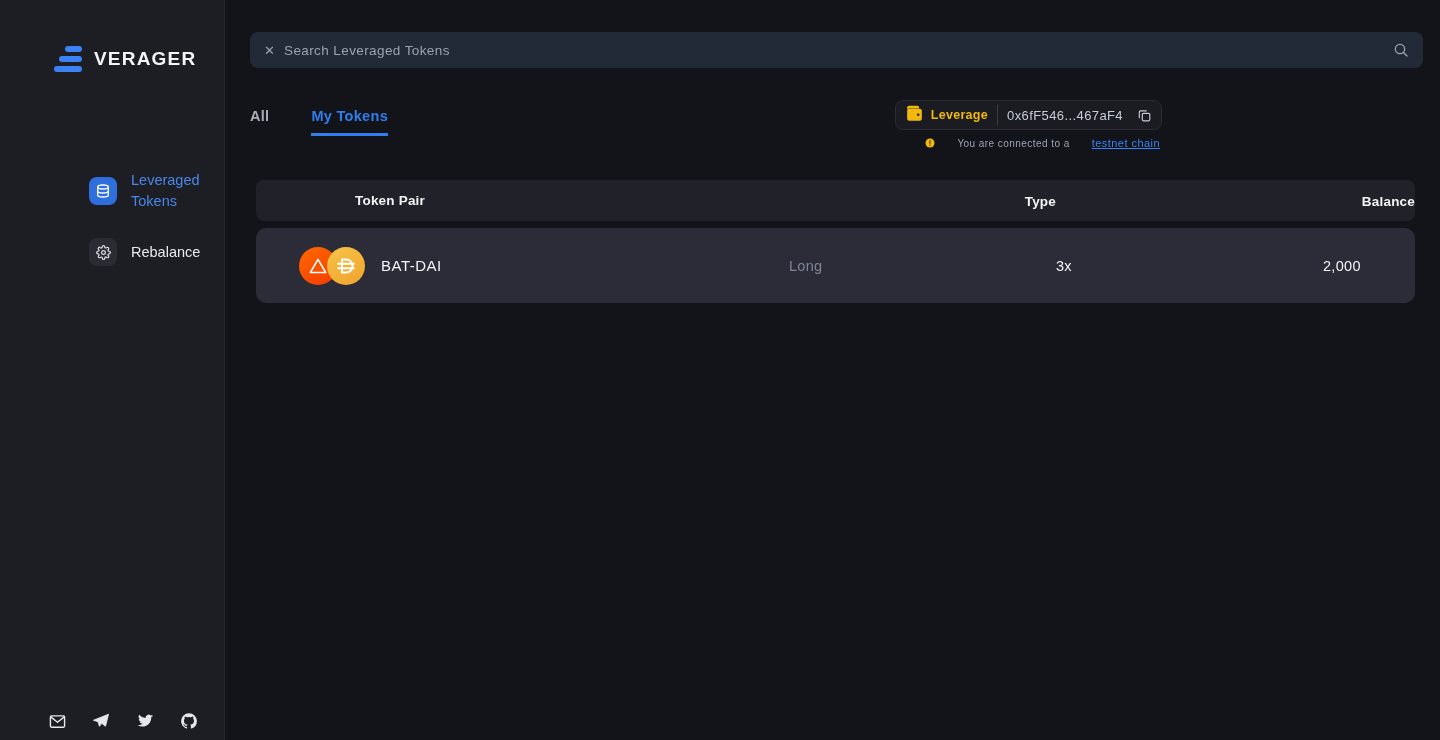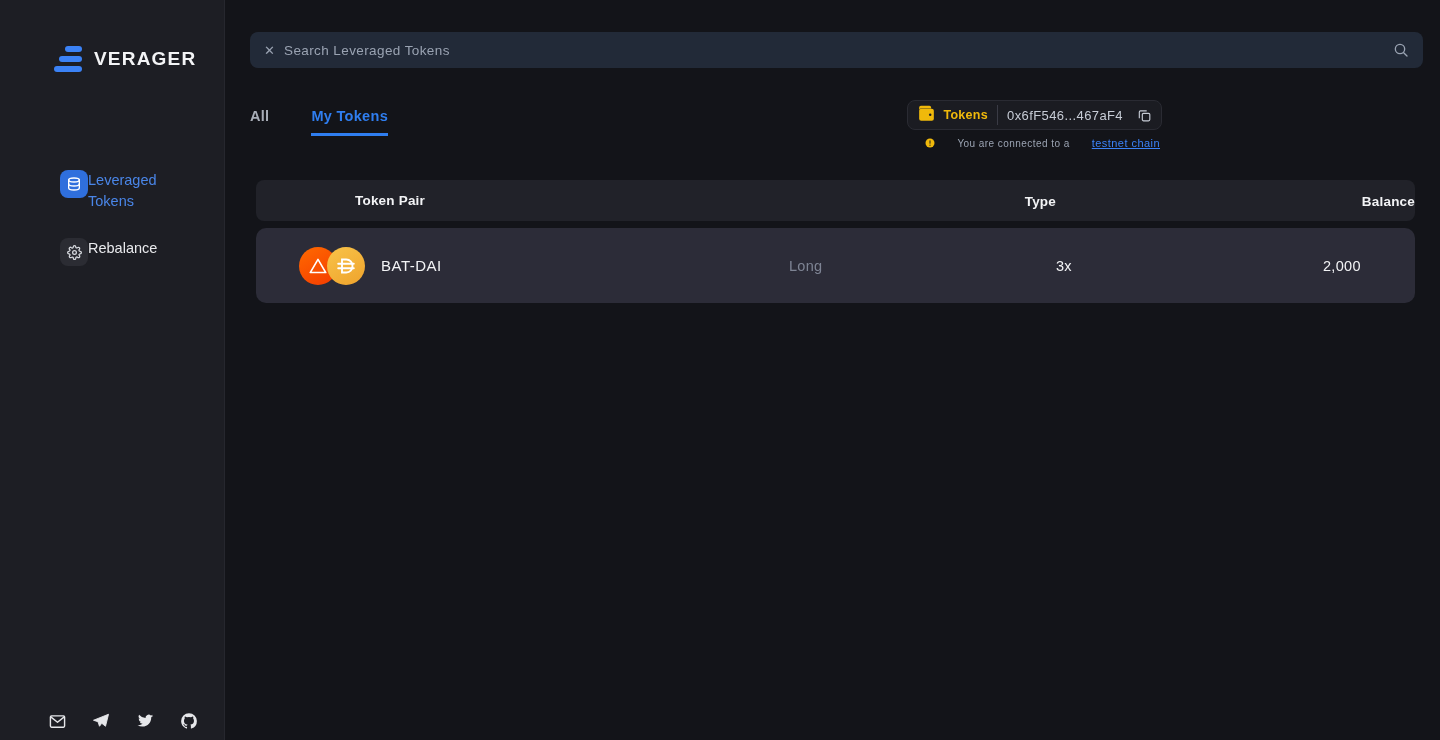--- a/index.html
+++ b/index.html
@@ -29,22 +29,22 @@
   .logo-bars i { display: block; height: 6px; border-radius: 3px; background: #3b82f6; }
   .logo-bars i:nth-child(1) { width: 17px; }
   .logo-bars i:nth-child(2) { width: 23px; }
   .logo-bars i:nth-child(3) { width: 28px; }
   .brand-name {
     color: #f3f4f6; font-size: 19px; font-weight: 700; letter-spacing: 1.2px;
   }
 
   .nav { margin-top: 94px; display: flex; flex-direction: column; gap: 26px; }
   .nav-item {
-    display: flex; align-items: flex-start; 
-    padding-left: 60px; cursor: pointer;
+    display: flex; align-items: center; gap: 14px;
+    padding-left: 89px; cursor: pointer;
   }
   .nav-icon {
     width: 28px; height: 28px; border-radius: 8px;
     display: flex; align-items: center; justify-content: center;
     flex: 0 0 28px;
   }
   .nav-icon.active { background: #2f6fdd; }
   .nav-icon.idle { background: #2b2c33; }
   .nav-label { font-size: 14.5px; line-height: 21px; font-weight: 500; width: 92px; }
   .nav-item.active .nav-label { color: #4a86e8; }
@@ -220,21 +220,21 @@
     <div class="wallet-zone">
       <div class="wallet-box">
         <span class="wallet-net">
           <span>
             <svg width="19" height="17" viewBox="0 0 24 22" fill="#f0b90b">
               <path d="M2.5 3.2A2.2 2.2 0 0 1 4.7 1h11.1a2.2 2.2 0 0 1 2.2 2.2v1.3H4.7a2.2 2.2 0 0 0-2.2 2.2V3.2z"></path>
               <rect x="2.5" y="4.8" width="19" height="15.5" rx="2.6"></rect>
               <circle cx="16.8" cy="12.5" r="1.6" fill="#1b1c22"></circle>
             </svg>
           </span>
-          <span class="wallet-net-label">Tokens</span>
+          <span class="wallet-net-label">Leverage</span>
         </span>
         <span class="wallet-div"></span>
         <span class="wallet-addr">0x6fF546...467aF4</span>
         <span class="copy-btn">
           <svg width="15" height="15" viewBox="0 0 24 24" fill="none" stroke="#c7ccd6" stroke-width="1.8" stroke-linejoin="round">
             <rect x="8.5" y="8.5" width="12" height="12" rx="2"></rect>
             <path d="M15.5 4.5H5.5a1.8 1.8 0 0 0-1.8 1.8v10"></path>
           </svg>
         </span>
       </div>

